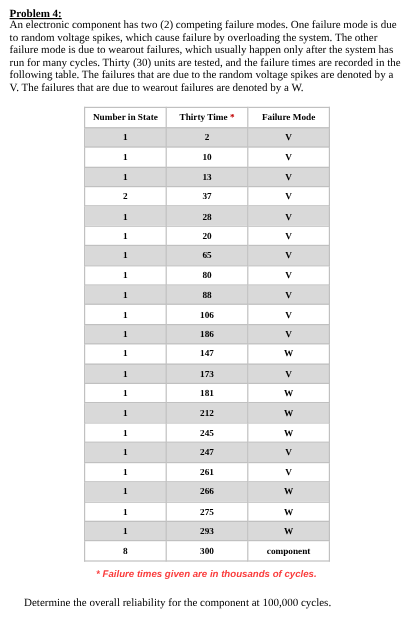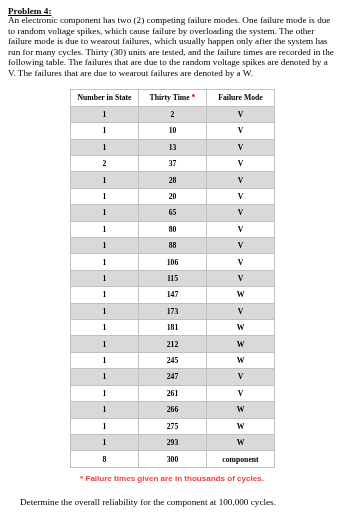--- a/index.html
+++ b/index.html
@@ -23,21 +23,21 @@
       padding:0;font-size:7.7px;font-weight:bold;}
   table.tbl thead tr{height:17.1px;padding-left:17px;}
   table.tbl tbody tr{height:16.42px;}
   table.tbl th{background:#ffffff;vertical-align:middle;white-space:nowrap;}
   table.tbl td{vertical-align:middle;white-space:nowrap;}
   table.tbl tr.shaded td{background:#d9d9d9;}
   table.tbl tr.plain td{background:#ffffff;}
   .star{color:#c00000;font-size:7.7px;vertical-align:baseline;}
 
   .note{position:absolute;left:70px;top:473.6px;width:204px;text-align:center;
-        color:#fa3c3c;font-weight:bold;font-size:8.05px;
+        color:#fa3c3c;font-style:italic;font-weight:bold;font-size:8.05px;
         line-height:9px;white-space:nowrap;
         font-family:"Liberation Sans",sans-serif;}
 
   .bottom{position:absolute;left:20px;top:496.5px;font-size:9.18px;line-height:10.5px;
           white-space:nowrap;}
 </style>
 </head>
 <body>
 
 <div class="page">
@@ -106,21 +106,21 @@
             <td>88</td>
             <td>V</td>
           </tr>
           <tr class="plain">
             <td>1</td>
             <td>106</td>
             <td>V</td>
           </tr>
           <tr class="shaded">
             <td>1</td>
-            <td>115</td>
+            <td>186</td>
             <td>V</td>
           </tr>
           <tr class="plain">
             <td>1</td>
             <td>147</td>
             <td>W</td>
           </tr>
           <tr class="shaded">
             <td>1</td>
             <td>173</td>

